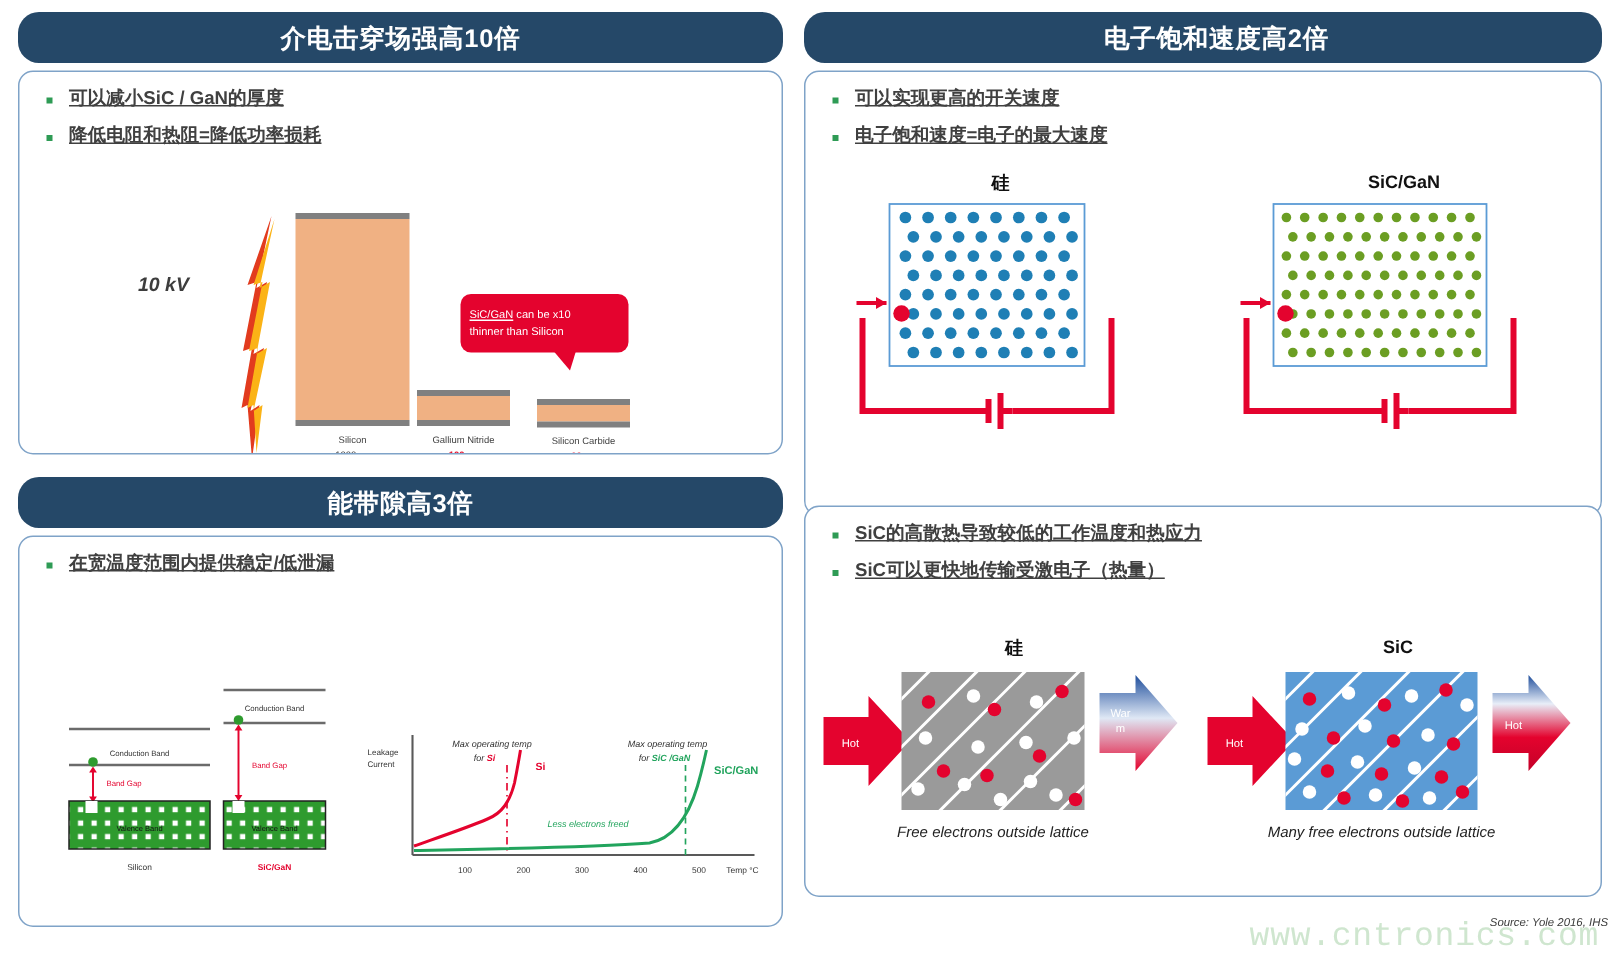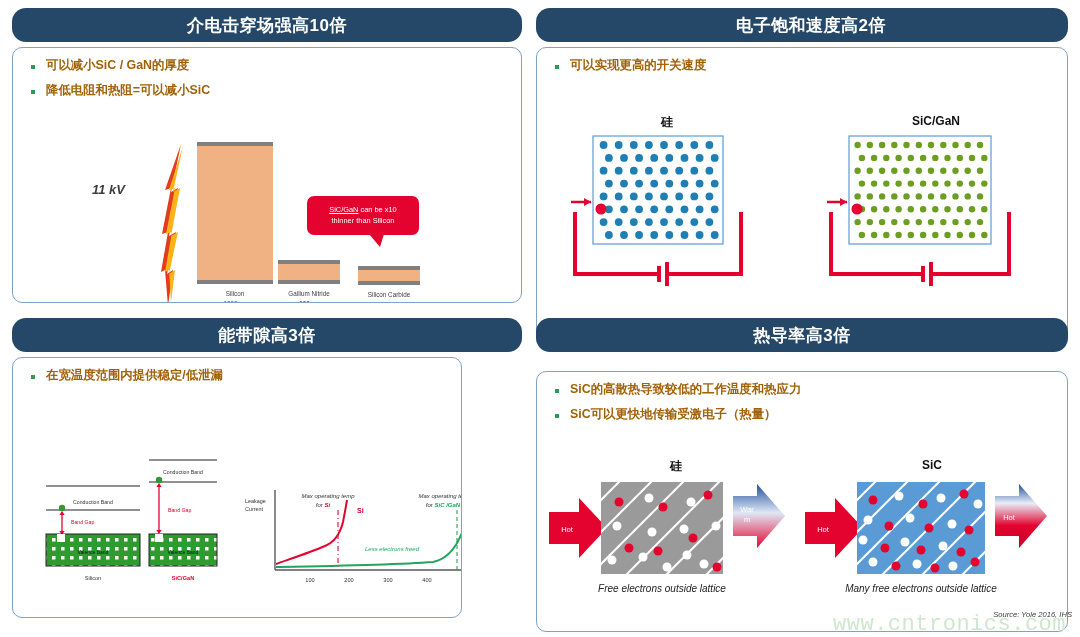--- a/index.html
+++ b/index.html
@@ -27,38 +27,38 @@
     border: 1px solid #7fa3c8;
     border-radius: 10px;
     position: relative;
     overflow: hidden;
   }
   .bullets { padding: 10px 0 0 14px; }
   .bullet { display: flex; align-items: flex-start; margin-bottom: 11px; }
   .bullet-mark {
     width: 4px; height: 4px; background: #2e9b55; margin: 7px 11px 0 4px; flex: none;
   }
-  .bullet-text { font-size: 12.4px; font-weight: bold; color: #a16207; line-height: 1.15; }
+  .bullet-text { font-size: 12.4px; font-weight: bold; color: #404040; line-height: 1.15; text-decoration: underline; }
 
   
   .p1-fig { position: absolute; left: 0; top: 88px; width: 100%; height: 180px; }
   .kv-label {
     position: absolute; left: 79px; top: 46px;
     font-style: italic; font-weight: bold; font-size: 13px; color: #3d3d3d;
   }
   .bolt { position: absolute; left: 146px; top: 8px; }
   .slab { position: absolute; }
   .slab .body { background: #f0b183; width: 100%; }
   .slab .plate { background: #808080; height: 4px; width: 100%; }
   .slab-cap { font-size: 6.3px; color: #404040; text-align: center; margin-top: 5px; line-height: 1.55; }
   .slab-cap .dim-red { color: #e8112d; font-weight: bold; }
   .callout {
     position: absolute; left: 294px; top: 161px; width: 112px;
     background: #e4032e; border-radius: 7px; color: #fff;
-    font-size: 7.4px; line-height: 1.55; text-align: center; padding: 8px 6px;
+    font-size: 7.4px; line-height: 1.55; text-align: left; padding: 8px 6px;
   }
   .callout u { text-decoration: underline; }
   .callout:after {
     content: ""; position: absolute; left: 62px; bottom: -12px;
     border-left: 11px solid transparent; border-right: 4px solid transparent;
     border-top: 13px solid #e4032e;
   }
 
   
   .sub-title { text-align: center; font-weight: bold; font-size: 12px; color: #111; }
@@ -84,27 +84,27 @@
     <div class="panel-header" style="width:510px; height:34px; font-size:17px;">介电击穿场强高10倍</div>
     <div class="panel-body" style="margin-top:5px; width:510px; height:256px;">
 
       <div class="bullets">
         <div class="bullet">
           <span class="bullet-mark"></span>
           <span class="bullet-text">可以减小SiC / GaN的厚度</span>
         </div>
         <div class="bullet">
           <span class="bullet-mark"></span>
-          <span class="bullet-text">降低电阻和热阻=可以减小SiC</span>
+          <span class="bullet-text">降低电阻和热阻=降低功率损耗</span>
         </div>
       </div>
 
       <div class="p1-fig">
 
-        <span class="kv-label">11 kV</span>
+        <span class="kv-label">10 kV</span>
 
         <svg class="bolt" width="36" height="162" viewBox="0 0 36 162">
           <path d="M22,0 L12,48 L19,44 L10,92 L17,88 L8,130 L14,126 L9,162 L6,126 L2,128 L9,88 L3,90 L12,44 L6,46 Z" fill="#e23b1e"></path>
           <path d="M24,2 L14,48 L21,44 L12,92 L19,88 L10,130 L16,126 L12,158 L10,126 L6,128 L13,88 L7,90 L16,44 L10,46 Z" fill="#fbb316"></path>
         </svg>
 
         <div class="slab" style="left:184px; top:6px; width:76px;">
           <div class="plate"></div>
           <div class="body" style="height:134px;"></div>
           <div class="plate"></div>
@@ -143,20 +143,24 @@
   </div>
 
   <div class="panel" style="left:536px; top:8px; width:532px; height:295px;">
     <div class="panel-header" style="width:532px; height:34px; font-size:17px;padding-left:18px;">电子饱和速度高2倍</div>
     <div class="panel-body" style="margin-top:5px; width:532px; height:297px;">
 
       <div class="bullets">
         <div class="bullet">
           <span class="bullet-mark"></span>
           <span class="bullet-text">可以实现更高的开关速度</span>
+        </div>
+        <div class="bullet">
+          <span class="bullet-mark"></span>
+          <span class="bullet-text">电子饱和速度=电子的最大速度</span>
         </div>
       </div>
 
       <div style="position:absolute; left:0; top:66px; width:100%;">
         <div style="position:absolute; left:30px; top:0; width:200px;">
           <div class="sub-title">硅</div>
         </div>
         <div style="position:absolute; left:284px; top:0; width:230px;">
           <div class="sub-title">SiC/GaN</div>
         </div>
@@ -337,21 +341,21 @@
           <path d="M132,140 L202,140 L202,78" stroke="#e4032e" stroke-width="4" fill="none"></path>
           <path d="M116,132 L116,148 M124,128 L124,152" stroke="#e4032e" stroke-width="4" fill="none"></path>
           <path d="M124,140 L132,140" stroke="#e4032e" stroke-width="4" fill="none"></path>
         </svg>
       </div>
     </div>
   </div>
 
   <div class="panel" style="left:12px; top:318px; width:510px; height:300px;border-radius:13px;">
     <div class="panel-header" style="width:510px; height:34px; font-size:17px;">能带隙高3倍</div>
-    <div class="panel-body" style="margin-top:5px; width:450px; height:261px;">
+    <div class="panel-body" style="margin-top:5px; width:510px; height:261px;">
 
       <div class="bullets">
         <div class="bullet">
           <span class="bullet-mark"></span>
           <span class="bullet-text">在宽温度范围内提供稳定/低泄漏</span>
         </div>
       </div>
 
       <svg class="bandgap-svg" width="508" height="155" viewBox="0 0 508 155">
         <defs>
@@ -415,21 +419,20 @@
           <line x1="444" y1="56" x2="444" y2="116" stroke="#22a45d" stroke-width="1.1" stroke-dasharray="4,3"></line>
           <path d="M263,113 C320,112 380,111 420,108 C436,105 446,90 452,70 C456,56 457,50 458,46" stroke="#22a45d" stroke-width="2" fill="none"></path>
           <text x="463" y="62" font-size="7.4" font-weight="bold" fill="#22a45d">SiC/GaN</text>
           <text x="352" y="97" font-size="6" font-style="italic" fill="#22a45d">Less electrons freed</text>
         </g>
       </svg>
     </div>
   </div>
 
   <div class="panel" style="left:536px; top:318px; width:532px; height:300px;">
-    <div class="panel-header" style="width:532px; height:34px; font-size:17px;">热导率高3倍</div>
     <div class="panel-body" style="margin-top:19px; width:532px; height:261px;">
 
       <div class="bullets">
         <div class="bullet">
           <span class="bullet-mark"></span>
           <span class="bullet-text">SiC的高散热导致较低的工作温度和热应力</span>
         </div>
         <div class="bullet">
           <span class="bullet-mark"></span>
           <span class="bullet-text">SiC可以更快地传输受激电子（热量）</span>

